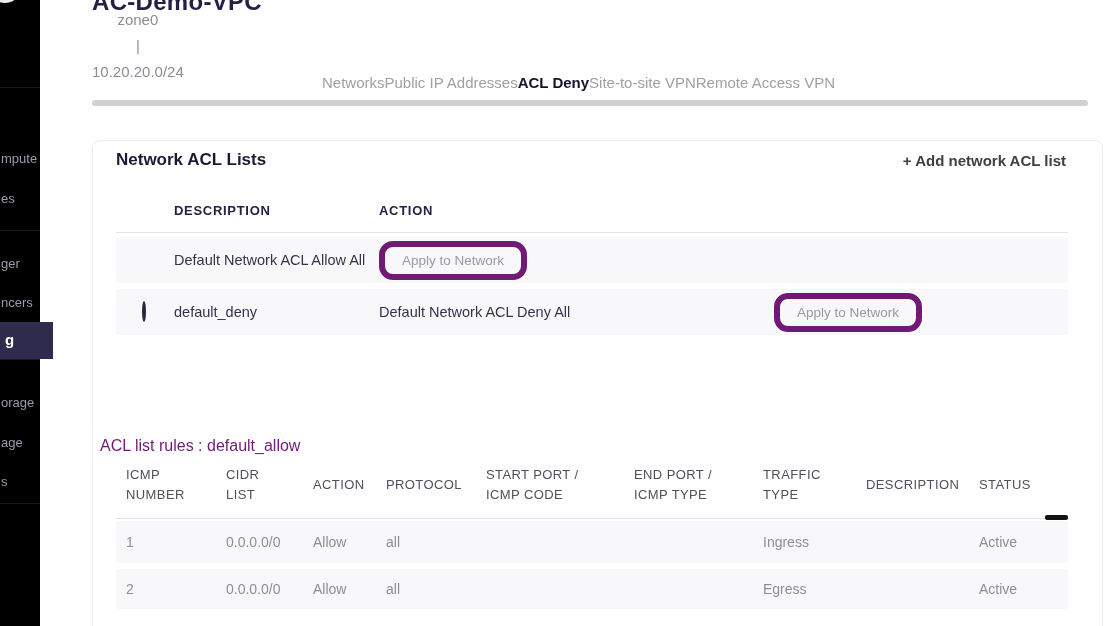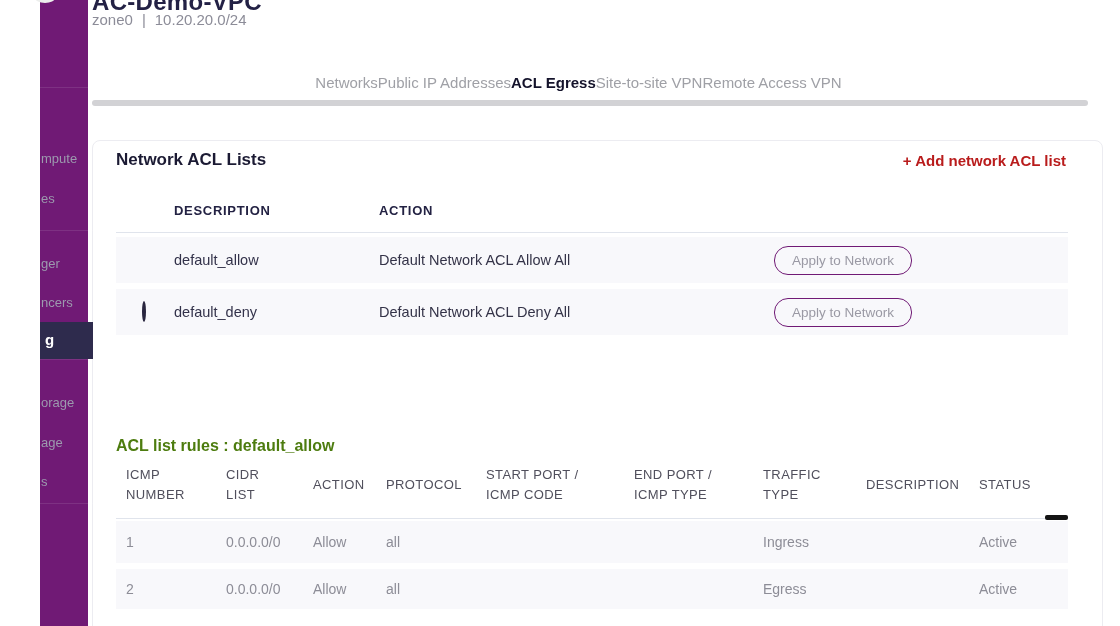--- a/index.html
+++ b/index.html
@@ -1,73 +1,73 @@
 <!DOCTYPE html>
 <html><head>
 <meta charset="utf-8">
 <style>
   * { margin:0; padding:0; box-sizing:border-box; }
   html,body { width:1120px; height:626px; overflow:hidden; background:#ffffff;
               font-family:"Liberation Sans","DejaVu Sans",sans-serif; }
   body { position:relative; }
 
   
-  .sidebar { position:absolute; left:0; top:0; width:48px; height:626px;
-             background:#701a75; z-index:5;margin-left:40px; }
+  .sidebar { position:absolute; left:0; top:0; width:40px; height:626px;
+             background:#000000; z-index:5; }
   .logo-fragment { position:absolute; left:-5px; top:-7px; width:20px; height:10px;
                    background:#eceeec; border-radius:50%; }
   .side-item { position:absolute; left:1px; font-size:13px; color:#9c9aae;
                white-space:nowrap; cursor:pointer; }
   .side-active { position:absolute; left:0; top:322px; width:53px; height:37px;
                  background:#2e2b4d; cursor:pointer; }
   .side-active .side-active-label { position:absolute; left:5px; top:9px;
                  color:#ffffff; font-weight:700; font-size:15px; }
   .side-divider { position:absolute; left:0; width:53px; height:1px;
                   background:rgba(255,255,255,0.10); }
 
   
   .page-title { position:absolute; left:92px; top:-12px; font-size:24px; font-weight:700;
                 color:#232145; letter-spacing:0.3px; white-space:nowrap; }
   .page-subtitle { position:absolute; left:92px; top:11px; font-size:15px; color:#8c8c98;
-                   display:flex; gap:9px; align-items:center; }
+                   display:flex; gap:9px; align-items:center;flex-direction:column; }
 
   
   .tabs { position:absolute; left:92px; top:74px; width:996px; display:flex;
           justify-content:center; padding:0 58px 0 35px; }
   .tab { font-size:15px; color:#9fa0a6; cursor:pointer; white-space:nowrap; }
   .tab.active { color:#14132b; font-weight:700; }
   .tab-underline { position:absolute; left:92px; top:100px; width:996px; height:6px;
                    background:#d2d2d5; border-radius:3px; }
 
   
   .card { position:absolute; left:92px; top:140px; width:1011px; height:560px;
           background:#ffffff; border:1px solid #ececf1; border-radius:8px; }
 
   .card-title { position:absolute; left:23px; top:9px; font-size:17px; font-weight:700;
                 color:#1b1a33; }
   .add-acl-btn { position:absolute; right:36px; top:11px; font-size:15px; font-weight:700;
-                 color:#b91c1c; background:none; border:none; cursor:pointer;
+                 color:#404040; background:none; border:none; cursor:pointer;
                  font-family:inherit; }
   .t1-grid { display:grid; grid-template-columns:58px 205px 395px 294px; align-items:center; }
   .t1-cols { position:absolute; top:62px; width:952px; left:23px; }
   .t1-cols .hcell { font-size:13px; font-weight:700; color:#232243; letter-spacing:0.7px; }
   .t1-sep { position:absolute; left:23px; top:91px; width:952px; height:1px; background:#e0e4ec; }
   .t1-row { position:absolute; left:23px; width:952px; height:46px; background:#f8f8fb; }
   .t1-row .name { font-size:14.5px; color:#33324a; }
   .t1-row .desc { font-size:14.5px; color:#343348; }
   .radio { width:17px; height:17px; border-radius:50%; margin-left:26px; }
   .radio.on  { background:#29263f; }
   .radio.off { background:#ffffff; border:2px solid #29263f; }
   .apply-btn { width:fit-content; padding:6px 17px; font-size:13.5px; color:#9a99a4;
-               background:transparent; border:1px solid #701a75; border-radius:14px;
+               background:transparent; border:6px solid #701a75; border-radius:14px;
                cursor:pointer; font-family:inherit; white-space:nowrap; }
 
   
-  .rules-title { position:absolute; left:23px; top:296px; font-size:16px; font-weight:700;
-                 color:#4d7c0f; }
+  .rules-title { position:absolute; left:7px; top:296px; font-size:16px; font-weight:400;
+                 color:#701a75; }
   .rules-grid { display:grid;
                 grid-template-columns:100px 87px 73px 100px 148px 129px 103px 113px 89px;
                 align-items:center; }
   .rules-cols { position:absolute; left:23px; top:322px; width:952px; min-height:44px; }
   .rules-cols .hcell { font-size:13px; color:#504f5c; letter-spacing:0.4px;
                        line-height:1.55; padding-left:10px; }
   .rules-cols .hcell span { display:inline-block; }
   .wrap-60  span { max-width:62px; }
   .wrap-45  span { max-width:46px; }
   .wrap-105 span { max-width:106px; }
@@ -106,41 +106,40 @@
 <h1 class="page-title">AC-Demo-VPC</h1>
 <div class="page-subtitle">
   <span>zone0</span>
   <span>|</span>
   <span>10.20.20.0/24</span>
 </div>
 
 <div class="tabs">
   <span class="tab">Networks</span>
   <span class="tab">Public IP Addresses</span>
-  <span class="tab active">ACL Egress</span>
+  <span class="tab active">ACL Deny</span>
   <span class="tab">Site-to-site VPN</span>
   <span class="tab">Remote Access VPN</span>
 </div>
 <div class="tab-underline"></div>
 
 <section class="card">
 
   <h2 class="card-title">Network ACL Lists</h2>
   <button class="add-acl-btn">+ Add network ACL list</button>
 
   <div class="t1-grid t1-cols">
     <div class="hcell"></div>
     <div class="hcell">DESCRIPTION</div>
     <div class="hcell">ACTION</div>
   </div>
   <div class="t1-sep"></div>
 
   <div class="t1-row t1-grid" style="top:96px">
     <div><span class="radio on"></span></div>
-    <div class="name">default_allow</div>
     <div class="desc">Default Network ACL Allow All</div>
     <div><button class="apply-btn">Apply to Network</button></div>
   </div>
 
   <div class="t1-row t1-grid" style="top:148px">
     <div><span class="radio off"></span></div>
     <div class="name">default_deny</div>
     <div class="desc">Default Network ACL Deny All</div>
     <div><button class="apply-btn">Apply to Network</button></div>
   </div>

